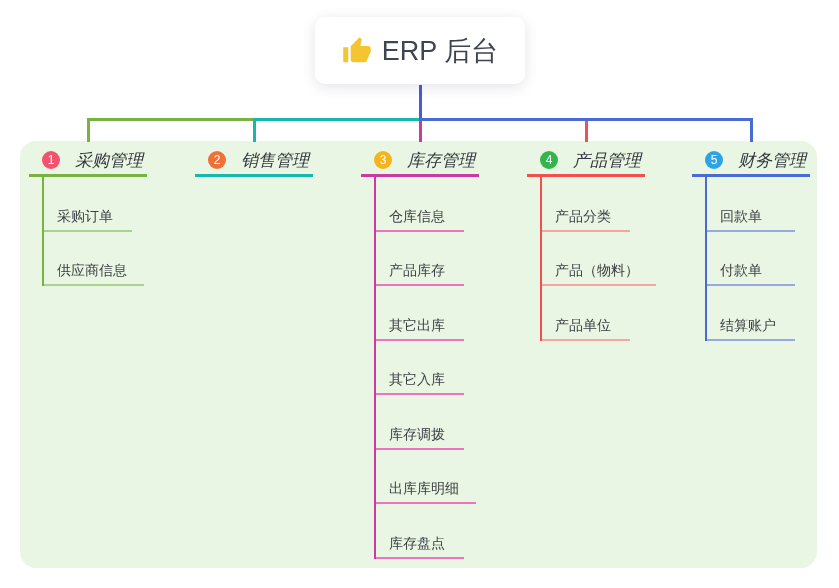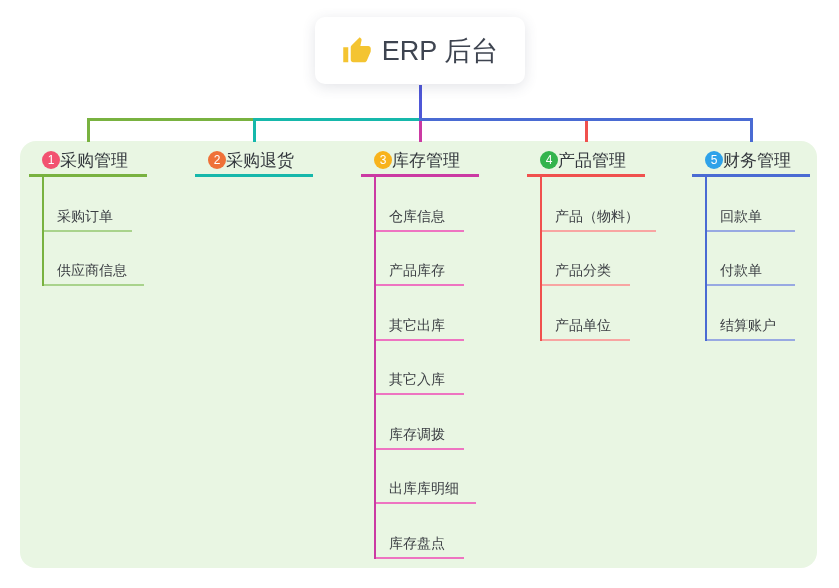--- a/index.html
+++ b/index.html
@@ -48,21 +48,21 @@
   }
   .badge {
     width: 18px; height: 18px;
     border-radius: 50%;
     background: var(--badge);
     color: #ffffff;
     font-size: 12px; line-height: 18px;
     text-align: center;
     flex: 0 0 18px;
   }
-  .branch-label { margin-left: 0; white-space: nowrap; }
+  .branch-label { margin-left: 15px; white-space: nowrap; font-style: italic; }
   .children {
     margin-left: 13px;
     border-left: 2px solid var(--main);
     width: max-content;
   }
   .child-row {
     height: 54.5px;
     display: flex; align-items: flex-end;
     width: max-content;
     min-width: 88px;
@@ -111,21 +111,21 @@
     <span>采购订单</span>
   </div>
           <div class="child-row">
     <span>供应商信息</span>
   </div>
         </div>
   </div>
       <div class="branch" style="left: 195px; --main: #16b8ab; --light: #7fd6ce; --badge: #ef7138;">
     <div class="branch-title">
       <span class="badge">2</span>
-      <span class="branch-label">采购退货</span>
+      <span class="branch-label">销售管理</span>
     </div>
   </div>
       <div class="branch" style="left: 361px; --main: #cb3aa3; --light: #ee74c1; --badge: #f8b31c;">
     <div class="branch-title">
       <span class="badge">3</span>
       <span class="branch-label">库存管理</span>
     </div>
     <div class="children">
           <div class="child-row">
     <span>仓库信息</span>
@@ -150,24 +150,24 @@
   </div>
         </div>
   </div>
       <div class="branch" style="left: 527px; --main: #f0514e; --light: #f8a5a2; --badge: #33b44d;">
     <div class="branch-title">
       <span class="badge">4</span>
       <span class="branch-label">产品管理</span>
     </div>
     <div class="children">
           <div class="child-row">
-    <span>产品（物料）</span>
+    <span>产品分类</span>
   </div>
           <div class="child-row">
-    <span>产品分类</span>
+    <span>产品（物料）</span>
   </div>
           <div class="child-row">
     <span>产品单位</span>
   </div>
         </div>
   </div>
       <div class="branch" style="left: 692px; --main: #4a6bd3; --light: #98a9e2; --badge: #2ea2e9;">
     <div class="branch-title">
       <span class="badge">5</span>
       <span class="branch-label">财务管理</span>

